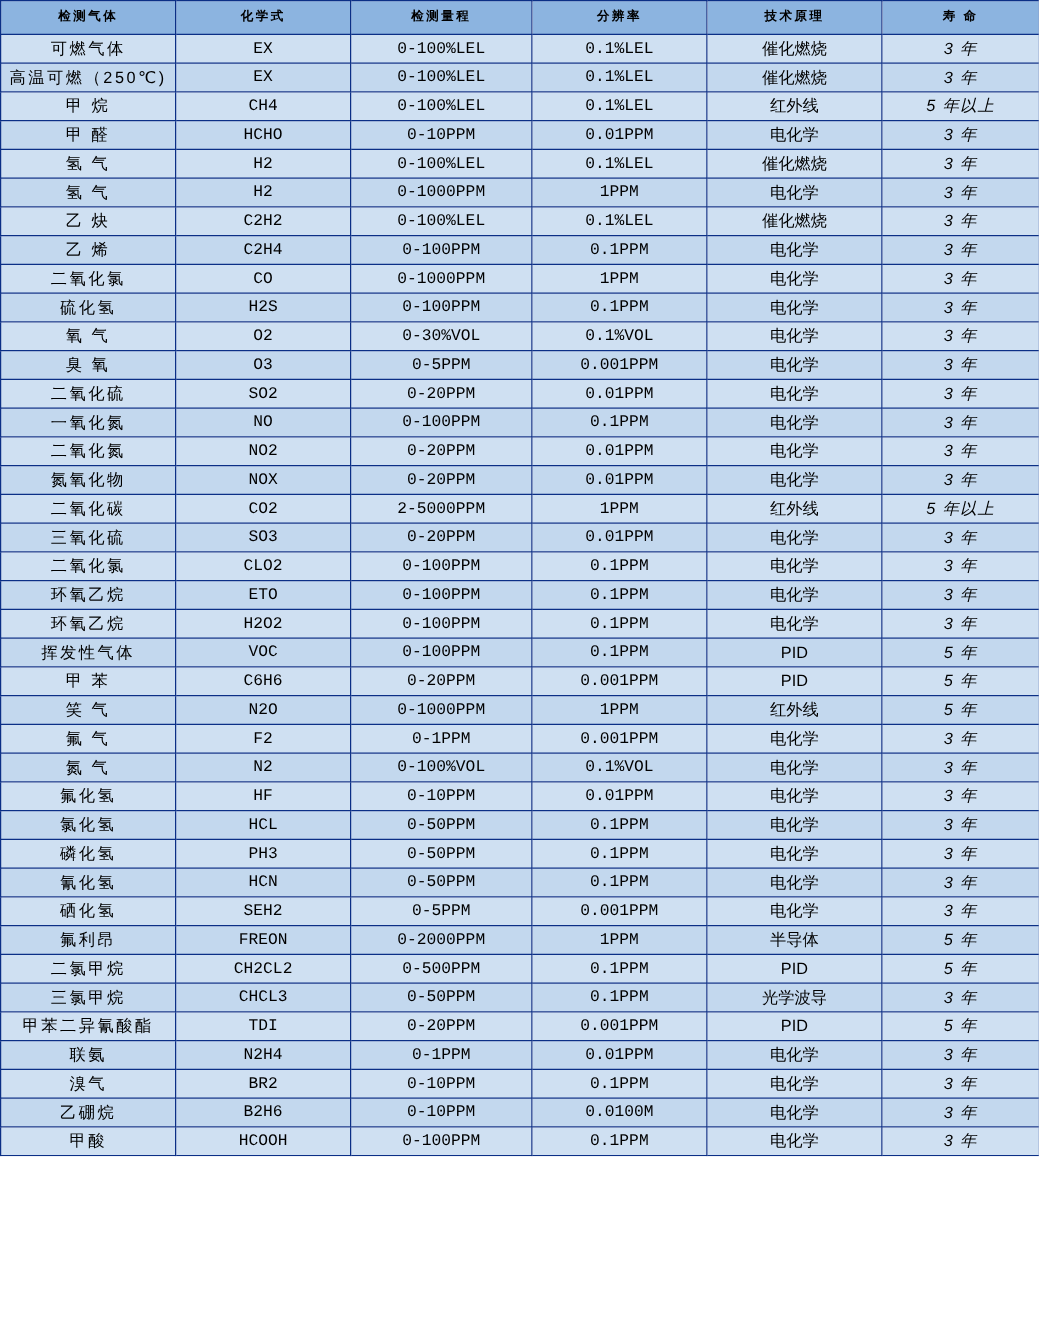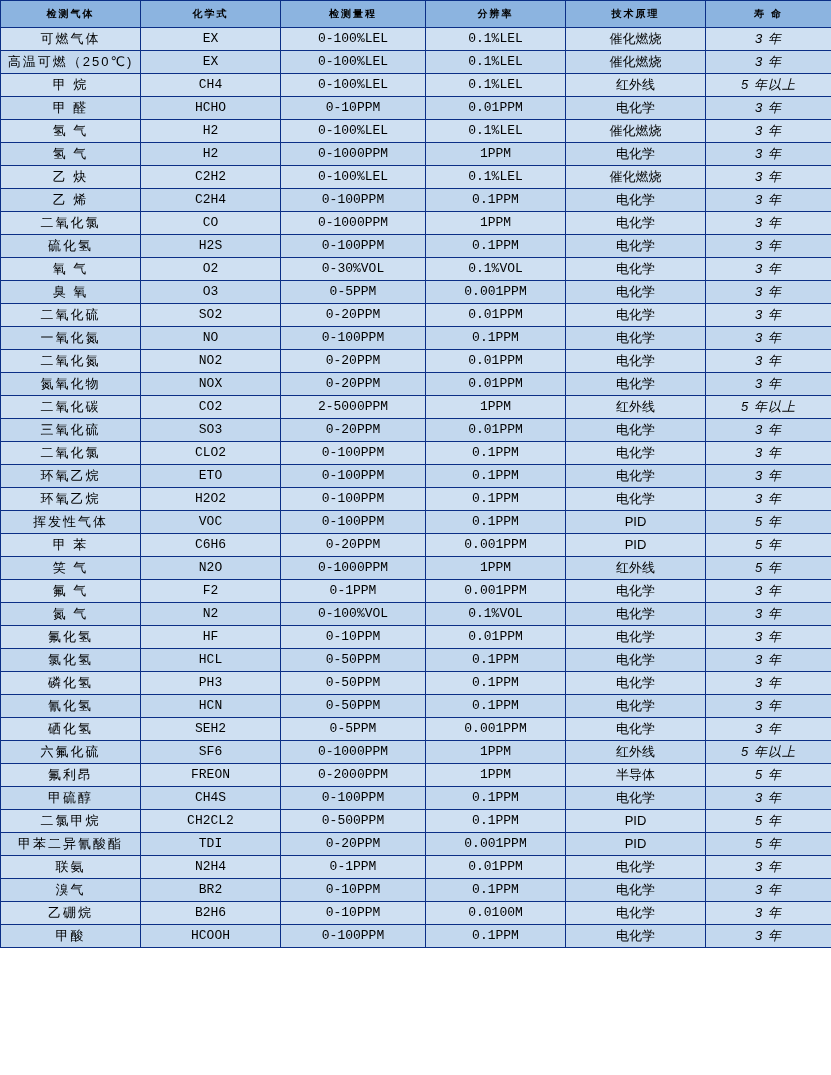--- a/index.html
+++ b/index.html
@@ -328,50 +328,42 @@
       </tr>
       <tr>
         <td class="name-cell">硒化氢</td>
         <td class="mono">SEH2</td>
         <td class="mono">0-5PPM</td>
         <td class="mono">0.001PPM</td>
         <td>电化学</td>
         <td class="life-cell">3 年</td>
       </tr>
       <tr>
-        <td class="name-cell">六氟化硫</td>
-        <td class="mono">SF6</td>
-        <td class="mono">0-1000PPM</td>
-        <td class="mono">1PPM</td>
-        <td>红外线</td>
-        <td class="life-cell">5 年以上</td>
-      </tr>
-      <tr>
         <td class="name-cell">氟利昂</td>
         <td class="mono">FREON</td>
         <td class="mono">0-2000PPM</td>
         <td class="mono">1PPM</td>
         <td>半导体</td>
         <td class="life-cell">5 年</td>
       </tr>
       <tr>
-        <td class="name-cell">甲硫醇</td>
-        <td class="mono">CH4S</td>
-        <td class="mono">0-100PPM</td>
-        <td class="mono">0.1PPM</td>
-        <td>电化学</td>
-        <td class="life-cell">3 年</td>
-      </tr>
-      <tr>
         <td class="name-cell">二氯甲烷</td>
         <td class="mono">CH2CL2</td>
         <td class="mono">0-500PPM</td>
         <td class="mono">0.1PPM</td>
         <td>PID</td>
         <td class="life-cell">5 年</td>
+      </tr>
+      <tr>
+        <td class="name-cell">三氯甲烷</td>
+        <td class="mono">CHCL3</td>
+        <td class="mono">0-50PPM</td>
+        <td class="mono">0.1PPM</td>
+        <td>光学波导</td>
+        <td class="life-cell">3 年</td>
       </tr>
       <tr>
         <td class="name-cell">甲苯二异氰酸酯</td>
         <td class="mono">TDI</td>
         <td class="mono">0-20PPM</td>
         <td class="mono">0.001PPM</td>
         <td>PID</td>
         <td class="life-cell">5 年</td>
       </tr>
       <tr>

